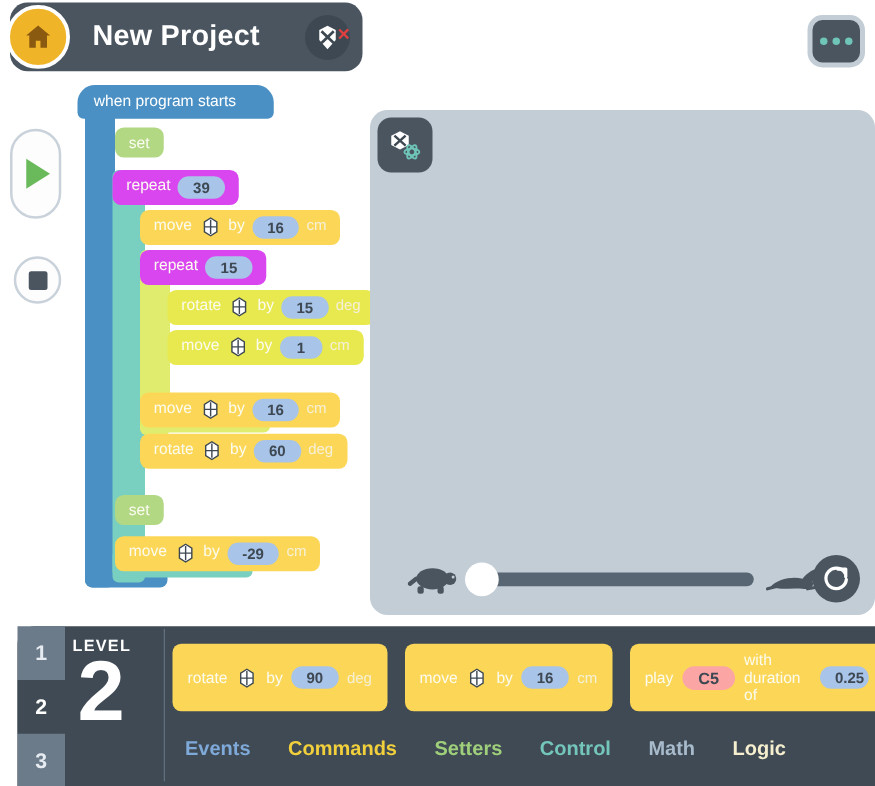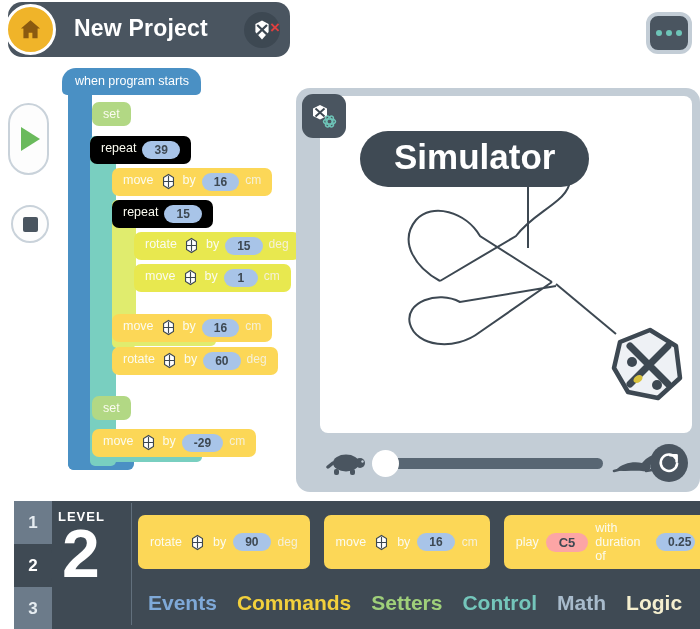--- a/index.html
+++ b/index.html
@@ -71,40 +71,40 @@
     display: flex; align-items: center; justify-content: center;
   }
   .sq { width: 15px; height: 15px; background: #4a5560; border-radius: 2px; }
 
   
   .workspace { position: absolute; left: 0; top: 58px; width: 300px; height: 435px; }
 
   .hat {
     position: absolute; left: 62px; top: 10px;
     background: #4a90c4; color: #fff;
-    padding: 6px 12px 7px 13px; font-size: 12.5px;
+    padding: 6px 30px 7px 13px; font-size: 12.5px;
     border-radius: 14px 14px 5px 5px;
   }
   .spine {
     position: absolute; left: 68px; top: 28px;
     width: 24px; height: 384px; background: #4a90c4;
     border-radius: 0 0 6px 6px;
   }
   .spine-foot {
     position: absolute; left: 68px; top: 390px;
     width: 66px; height: 22px; background: #4a90c4; border-radius: 0 6px 6px 6px;
   }
 
   .blk {
     position: absolute; display: flex; align-items: flex-start; gap: 6px;
     padding: 5px 11px; border-radius: 7px;
     font-size: 12.5px; color: #ffffff; white-space: nowrap;
   }
   .blk.green  { background: #b2d884; }
-  .blk.teal   { background: #000000; }
+  .blk.teal   { background: #d946ef; }
   .blk.yellow { background: #fcd757; }
   .blk.ylw2   { background: #e8e84f; }
 
   .wrap-body {
     position: absolute; background: #79cfc0; border-radius: 5px;
   }
   .wrap-body2 { position: absolute; background: #e0ec6e; border-radius: 5px; }
 
   .pill-num {
     background: #a8c4e8; color: #3d4852; font-weight: bold;
@@ -192,21 +192,21 @@
     display: flex; align-items: center; gap: 7px;
     background: #fcd757; border-radius: 7px; padding: 6px 12px;
     font-size: 12.5px; color: #ffffff; position: relative;
   }
   .pill-note {
     background: #fca5a5; color: #3d4852; font-weight: bold;
     border-radius: 11px; padding: 2px 13px; font-size: 13px;
   }
   .cats {
     position: absolute; left: 148px; top: 94px;
-    display: flex; gap: 20px; font-size: 21px; font-weight: bold;
+    display: flex; gap: 30px; font-size: 16px; font-weight: bold;
   }
 </style>
 </head>
 <body>
 
 <div id="app">
 
   <div class="header">
     <div class="home-btn">
       <svg class="ic" width="25" height="25" viewBox="0 0 24 24">
@@ -331,42 +331,20 @@
         <path d="M12 4v16M5 12h14" stroke="#3d4852" stroke-width="1.6"></path>
       </svg>
       <span class="lbl-soft">by</span>
       <span class="pill-num">-29</span>
       <span class="unit">cm</span>
     </div>
   </div>
 
   <div class="sim-shell">
 
-    <div class="sim-canvas">
-      <svg width="372" height="337" viewBox="0 0 372 337">
-        <g fill="none" stroke="#3d4852" stroke-width="2">
-          <path d="M208 58 L208 152"></path>
-          <path d="M212 58 C 250 56, 262 84, 238 104 C 224 116, 208 124, 196 140
-                   L 120 185"></path>
-          <path d="M120 185 C 96 172, 78 146, 96 124 C 112 106, 146 116, 160 140
-                   L 232 186"></path>
-          <path d="M232 186 L 160 236 C 134 256, 96 250, 90 228
-                   C 84 206, 118 194, 140 206 L 236 190"></path>
-          <path d="M236 188 L 296 238"></path>
-        </g>
-        <g>
-          <path d="M300 246 L330 234 L356 250 L360 282 L338 302 L308 296 L294 272 Z" fill="#eef1f5" stroke="#3d4852" stroke-width="4.5" stroke-linejoin="round"></path>
-          <path d="M310 250 L348 288 M348 250 L310 288" stroke="#3d4852" stroke-width="7" stroke-linecap="round"></path>
-          <circle cx="312" cy="266" r="5" fill="#3d4852"></circle>
-          <circle cx="337" cy="289" r="5" fill="#3d4852"></circle>
-          <ellipse cx="318" cy="283" rx="5" ry="3.4" fill="#d8c23c" transform="rotate(-35 318 283)"></ellipse>
-        </g>
-      </svg>
-      <div class="sim-title">Simulator</div>
-    </div>
 
     <div class="sim-controls">
       <svg width="40" height="26" viewBox="0 0 40 26" style="position:absolute;left:6px;top:10px">
         <ellipse cx="20" cy="13" rx="13" ry="8.5" fill="#4a5560"></ellipse>
         <circle cx="34" cy="13" r="5" fill="#4a5560"></circle>
         <circle cx="36.5" cy="11.5" r="1.2" fill="#c3cdd6"></circle>
         <rect x="8" y="19" width="5" height="6" rx="2" fill="#4a5560"></rect>
         <rect x="24" y="19" width="5" height="6" rx="2" fill="#4a5560"></rect>
         <path d="M7 13 L2 17" stroke="#4a5560" stroke-width="3.5" stroke-linecap="round"></path>
       </svg>

